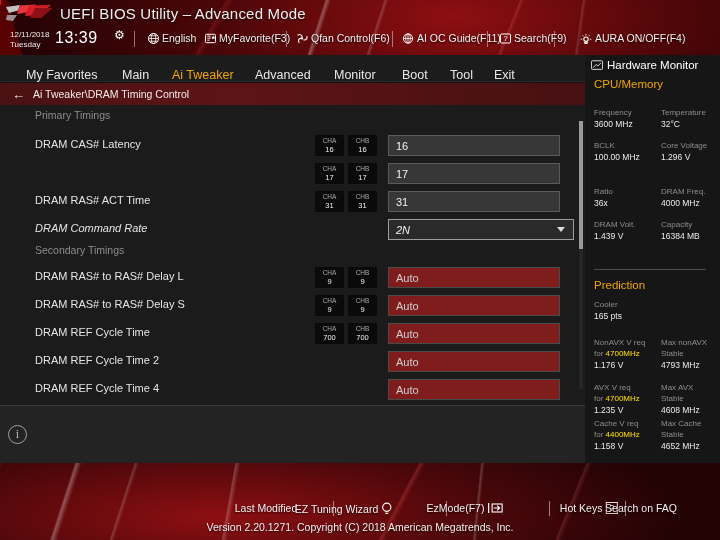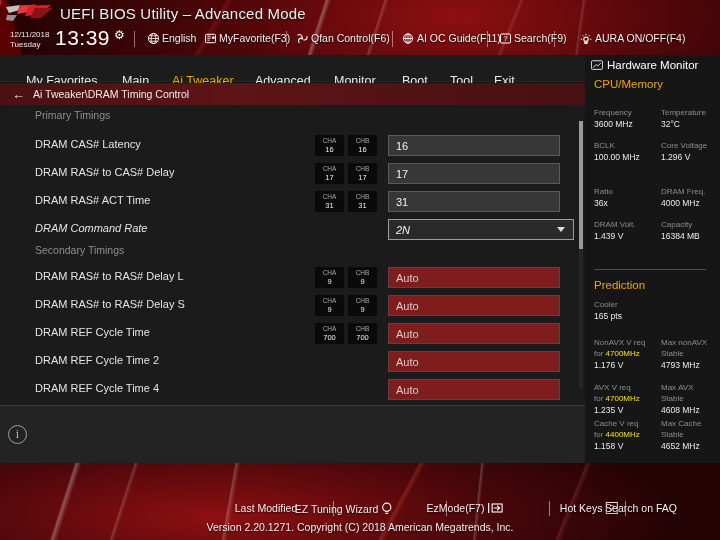--- a/index.html
+++ b/index.html
@@ -45,21 +45,21 @@
     position: absolute; left: 60px; top: 5px;
     font-size: 15px; color: #f2eeee; letter-spacing: .2px;
     text-shadow: 0 1px 2px rgba(0,0,0,.8);
   }
   .datetime {
     position: absolute; left: 10px; top: 30px;
     font-size: 8px; color: #efe9e9; line-height: 9.5px;
   }
   .clock {
     position: absolute; left: 55px; top: 26px;
-    font-size: 21px; color: #fff; letter-spacing: .5px;
+    font-size: 16px; color: #fff; letter-spacing: .5px;
     line-height: 24px;
   }
   .gear-ic { position: absolute; left: 114px; top: 28px; color: #fff; font-size: 12px; }
   .hdr-sep {
     position: absolute; top: 31px; width: 1px; height: 16px;
     background: rgba(255,255,255,.45);
   }
   .hdr-item {
     position: absolute; top: 32px;
     font-size: 10.5px; color: #f4efef; white-space: nowrap;
@@ -68,21 +68,21 @@
   }
   .hdr-item svg { display: block; }
 
   
   .tabbar {
     position: absolute; left: 0; top: 55px; width: 720px; height: 27px;
     background: #1c1c1c;
     border-bottom: 1px solid #2a2a2a;
   }
   .tab {
-    position: absolute; top: 8px; height: 35px;
+    position: absolute; top: 2px; height: 35px;
     display: flex; align-items: center;
     font-size: 12.5px; color: #e8e8e8; white-space: nowrap;
     cursor: default;
   }
   .tab.active { color: #f0a500; }
   .tab.active::after {
     content: ""; position: absolute; left: 0; right: 0; bottom: 4px;
     height: 1px; background: #f0a500;
   }
 
@@ -345,21 +345,20 @@
           </div>
           <div class="chbox chb">
             <div class="ch-t">CHB</div>
             <div class="ch-v">16</div>
           </div>
           <div class="valbox">
             <span>16</span>
           </div>
         </div>
         <div class="row" style="top: 58px;">
-          <div class="row-label">DRAM RAS# to CAS# Delay</div>
           <div class="chbox cha">
             <div class="ch-t">CHA</div>
             <div class="ch-v">17</div>
           </div>
           <div class="chbox chb">
             <div class="ch-t">CHB</div>
             <div class="ch-v">17</div>
           </div>
           <div class="valbox">
             <span>17</span>

